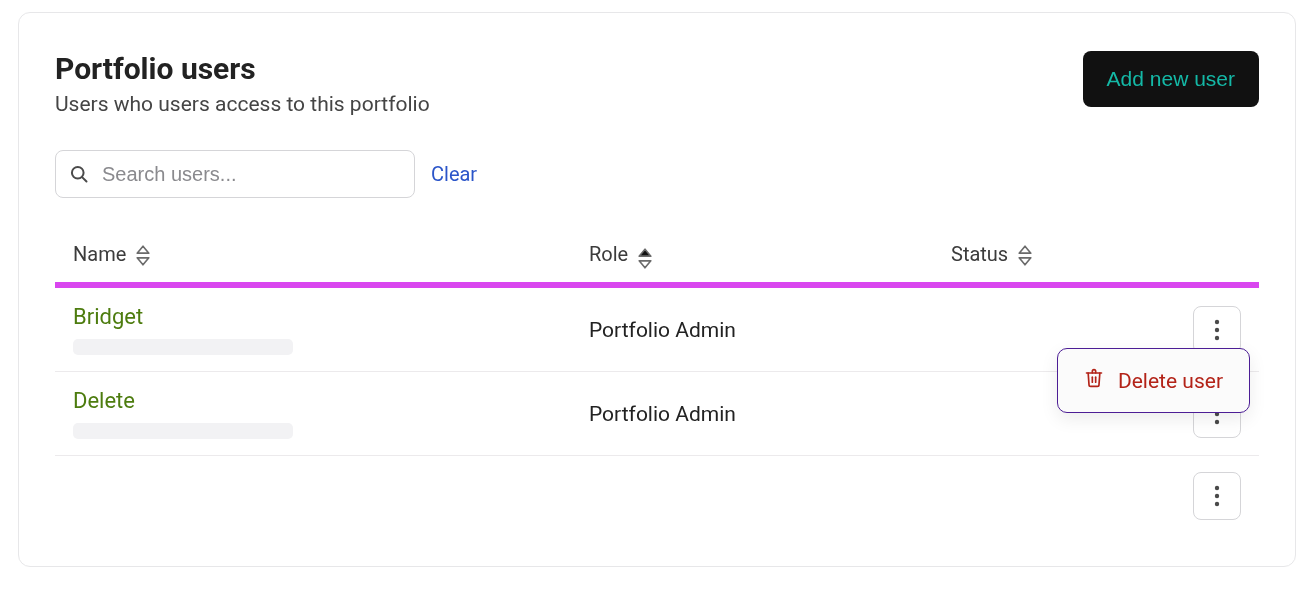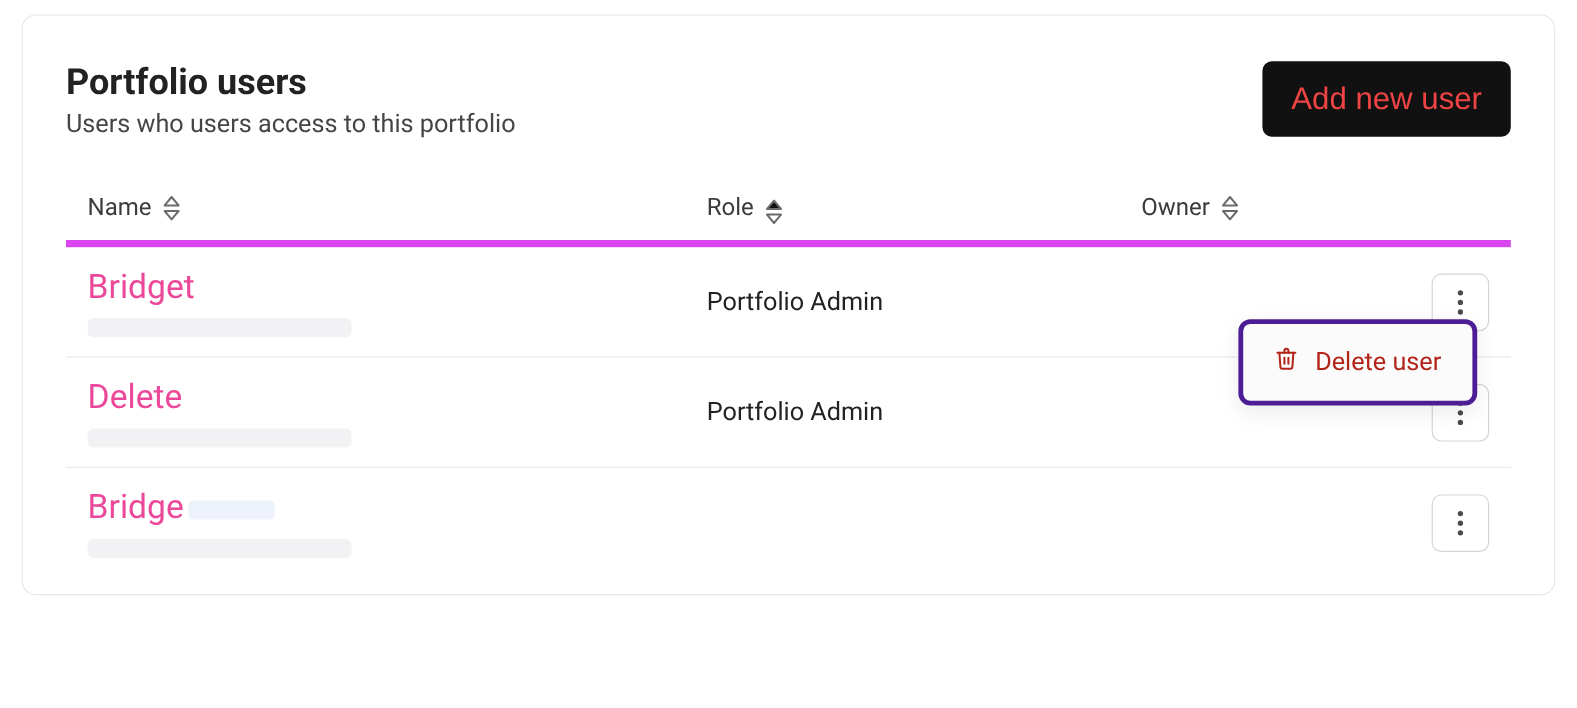--- a/index.html
+++ b/index.html
@@ -9,21 +9,21 @@
     font-family: -apple-system, BlinkMacSystemFont, "Segoe UI", Roboto, Helvetica, Arial, sans-serif;
     font-size: 20px;
     color: #222;
     background: #fff;
   }
   .card {
     margin: 12px 18px;
     border: 1px solid #e7e7e9;
     border-radius: 12px;
     background: #fff;
-    padding: 38px 36px 14px 36px;
+    padding: 38px 36px 30px 36px;
     position: relative;
   }
   .header-row {
     display: flex;
     justify-content: space-between;
     align-items: flex-start;
   }
   .header-text { flex: 1; }
   .title {
     font-size: 30px;
@@ -32,24 +32,24 @@
     color: #222;
   }
   .subtitle {
     font-size: 21px;
     font-weight: 400;
     color: #454545;
     margin: 0;
   }
   .add-btn {
     background: #111;
-    color: #ef4444;
+    color: #14b8a6;
     border: none;
     border-radius: 8px;
-    font-size: 26px;
+    font-size: 21px;
     font-weight: 500;
     padding: 16px 24px;
     cursor: pointer;
   }
   .search-row {
     margin-top: 34px;
     display: flex;
     align-items: center;
     gap: 16px;
   }
@@ -108,22 +108,22 @@
     border-bottom: 1px solid #eceaec;
     position: relative;
   }
   .trow:last-child { border-bottom: none; }
   .name-cell { flex: 0 0 516px; }
   .role-cell { flex: 0 0 362px; font-size: 21px; color: #222; }
   .status-cell { flex: 1; }
   .actions-cell { flex: 0 0 56px; display:flex; justify-content:flex-end; }
 
   .user-name {
-    color: #ec4899;
-    font-size: 28px;
+    color: #4d7c0f;
+    font-size: 22px;
     cursor: pointer;
     display: inline-block;
   }
   .user-name .redact-inline {
     display: inline-block;
     background: #eef2fc;
     border-radius: 4px;
     height: 16px;
     width: 72px;
     vertical-align: middle;
@@ -143,24 +143,24 @@
     border: 1px solid #d5d5d8;
     border-radius: 8px;
     background: #fff;
     display:flex; align-items:center; justify-content:center;
     cursor: pointer;
   }
   .kebab-btn svg { width: 6px; height: 22px; color: #4a4a4a; }
 
   .menu-popover {
     position: absolute;
-    right: 28px;
+    right: 9px;
     top: 60px;
     background: #fbfbfb;
-    border: 4px solid #4c1d95;
+    border: 1px solid #4c1d95;
     border-radius: 10px;
     box-shadow: 0 6px 18px rgba(0,0,0,0.08);
     padding: 8px;
     z-index: 10;
   }
   .menu-item {
     display: flex;
     align-items: center;
     gap: 14px;
     padding: 10px 18px;
@@ -178,20 +178,32 @@
 <div class="card">
 
   <div class="header-row">
     <div class="header-text">
       <h1 class="title">Portfolio users</h1>
       <p class="subtitle">Users who users access to this portfolio</p>
     </div>
     <button class="add-btn">Add new user</button>
   </div>
 
+  <div class="search-row">
+    <div class="search-wrap">
+      <span class="search-icon">
+        <svg viewBox="0 0 24 24" fill="none" stroke="currentColor" stroke-width="2.4" stroke-linecap="round">
+          <circle cx="10.5" cy="10.5" r="7"></circle>
+          <line x1="21" y1="21" x2="16" y2="16"></line>
+        </svg>
+      </span>
+      <input class="search-input" type="text" placeholder="Search users..." style="">
+    </div>
+    <a class="clear-link">Clear</a>
+  </div>
 
   <div class="table">
 
     <div class="thead">
       <div class="col-name">
         <span>Name</span>
         <span class="sort-icon">
           <svg viewBox="0 0 12 18">
               <path class="up" d="M6 1 L11 7 L1 7 Z" fill="none" stroke="currentColor" stroke-width="1.4" stroke-linejoin="round"></path>
               <path d="M6 17 L1 11 L11 11 Z" fill="none" stroke="currentColor" stroke-width="1.4" stroke-linejoin="round"></path>
@@ -201,21 +213,21 @@
       <div class="col-role">
         <span>Role</span>
         <span class="sort-icon active-up">
           <svg viewBox="0 0 12 18">
               <path class="up" d="M6 1 L11 7 L1 7 Z" fill="currentColor" stroke="currentColor" stroke-width="1.4" stroke-linejoin="round"></path>
               <path d="M6 17 L1 11 L11 11 Z" fill="none" stroke="currentColor" stroke-width="1.4" stroke-linejoin="round"></path>
             </svg>
         </span>
       </div>
       <div class="col-status">
-        <span>Owner</span>
+        <span>Status</span>
         <span class="sort-icon">
           <svg viewBox="0 0 12 18">
               <path class="up" d="M6 1 L11 7 L1 7 Z" fill="none" stroke="currentColor" stroke-width="1.4" stroke-linejoin="round"></path>
               <path d="M6 17 L1 11 L11 11 Z" fill="none" stroke="currentColor" stroke-width="1.4" stroke-linejoin="round"></path>
             </svg>
         </span>
       </div>
       <div class="col-actions"></div>
     </div>
 
@@ -254,21 +266,20 @@
             <button class="kebab-btn">
               <svg viewBox="0 0 6 22">
                 <circle cx="3" cy="3" r="2.2" fill="currentColor"></circle>
                 <circle cx="3" cy="11" r="2.2" fill="currentColor"></circle>
                 <circle cx="3" cy="19" r="2.2" fill="currentColor"></circle>
               </svg>
             </button>
           </div>
         </div>
         <div class="trow">
-          <div class="name-cell"><a class="user-name">Bridge<span class="redact-inline"></span></a><span class="redact-line"></span></div>
           <div class="status-cell"></div>
           <div class="actions-cell">
             <button class="kebab-btn">
               <svg viewBox="0 0 6 22">
                 <circle cx="3" cy="3" r="2.2" fill="currentColor"></circle>
                 <circle cx="3" cy="11" r="2.2" fill="currentColor"></circle>
                 <circle cx="3" cy="19" r="2.2" fill="currentColor"></circle>
               </svg>
             </button>
           </div>

